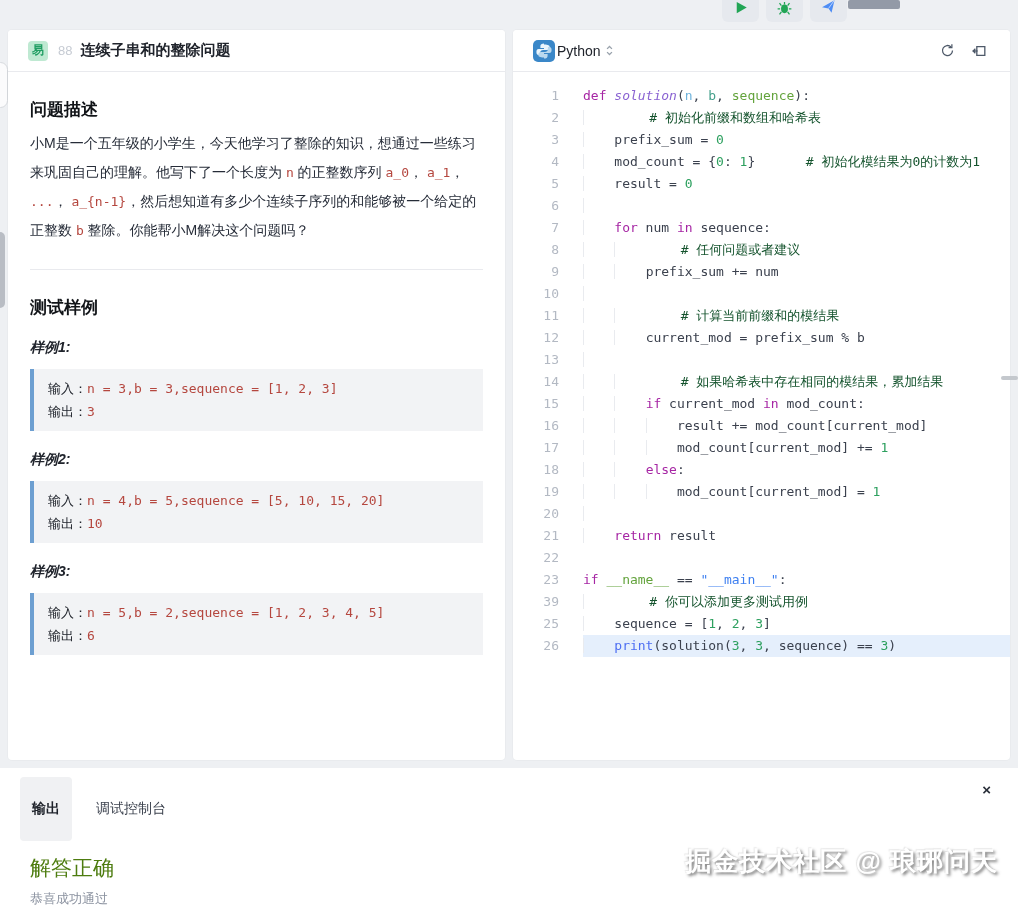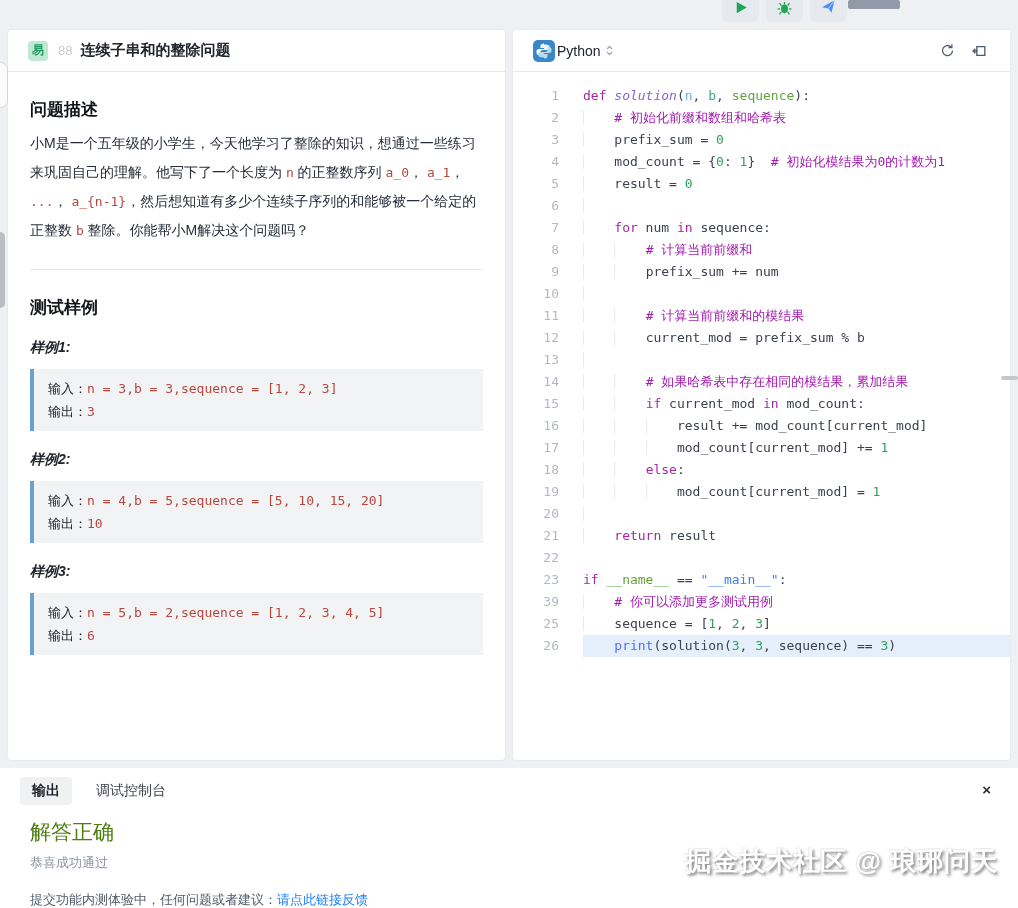--- a/index.html
+++ b/index.html
@@ -71,37 +71,37 @@
   .cl.hl .code { background:#e5effc; }
   .t-k  { color:#a626a4; }
   .t-fn { color:#8a63d2;font-style:italic; }
   .t-pa { color:#6fb3dc; }
   .t-pb { color:#45a08c; }
   .t-pc { color:#63a33c; }
   .t-g  { color:#63a33c; }
   .t-n  { color:#2da05f; }
   .t-s  { color:#3d7ff0; }
   .t-b  { color:#4d6ef2; }
-  .t-c  { color:#a21caf; }
+  .t-c  { color:#14532d;margin-left:35px; }
   .t-d  { color:#3b414e; }
   .t-i  { box-shadow:inset 1px 0 0 #e9ebef; }
 
   
   .scroll-dash { position:absolute; right:0; top:376px; width:17px; height:4px;
     background:#c4c8cd; border-radius:2px; cursor:pointer; }
   .edge-box { position:absolute; left:-7px; top:62px; width:15px; height:46px;
     background:#fbfbfc; border:1px solid #d7dade; border-radius:8px; }
   .edge-pill { position:absolute; left:-5px; top:232px; width:10px; height:76px;
     background:#b9bdc4; border-radius:6px; cursor:pointer; }
 
   
   .console { position:absolute; left:0; top:768px; width:1018px; height:140px;
     background:#fff; }
   .console-tabs { display:flex; align-items:center; padding:9px 0 0 20px; }
-  .tab { font-size:14px; padding:5px 12px; color:#3e4450; cursor:pointer; }
+  .tab { font-size:14px; padding:23px 12px; color:#3e4450; cursor:pointer; }
   .tab.active { background:#f0f1f3; border-radius:4px; font-weight:bold; color:#1d2129; }
   .tab + .tab { margin-left:12px; }
   .console-close { position:absolute; right:27px; top:14px; font-size:15px;
     font-weight:bold; color:#2a2f3a; cursor:pointer; line-height:1; }
   .result-title { margin:13px 0 0 30px; font-size:21px; color:#4d7c0f; }
   .result-sub { margin:8px 0 0 30px; font-size:13px; color:#8a919f; }
   .notice { margin:19px 0 0 30px; font-size:13px; color:#4e5969; }
   .notice a { color:#1e80ff; text-decoration:none; cursor:pointer; }
   .watermark { position:absolute; right:20px; top:76px; font-size:26px;
     font-weight:bold; color:#ffffff; letter-spacing:1px;
@@ -224,21 +224,21 @@
       <div class="cl">
         <span class="ln">6</span>
         <span class="code"><span class="t-i">    </span></span>
       </div>
       <div class="cl">
         <span class="ln">7</span>
         <span class="code"><span class="t-i">    </span><span class="t-k">for</span><span class="t-d"> num </span><span class="t-k">in</span><span class="t-d"> sequence:</span></span>
       </div>
       <div class="cl">
         <span class="ln">8</span>
-        <span class="code"><span class="t-i">    </span><span class="t-i">    </span><span class="t-c"># 计算当前前缀和</span></span>
+        <span class="code"><span class="t-i">    </span><span class="t-i">    </span><span class="t-c"># 任何问题或者建议</span></span>
       </div>
       <div class="cl">
         <span class="ln">9</span>
         <span class="code"><span class="t-i">    </span><span class="t-i">    </span><span class="t-d">prefix_sum += num</span></span>
       </div>
       <div class="cl">
         <span class="ln">10</span>
         <span class="code"><span class="t-i">    </span></span>
       </div>
       <div class="cl">

